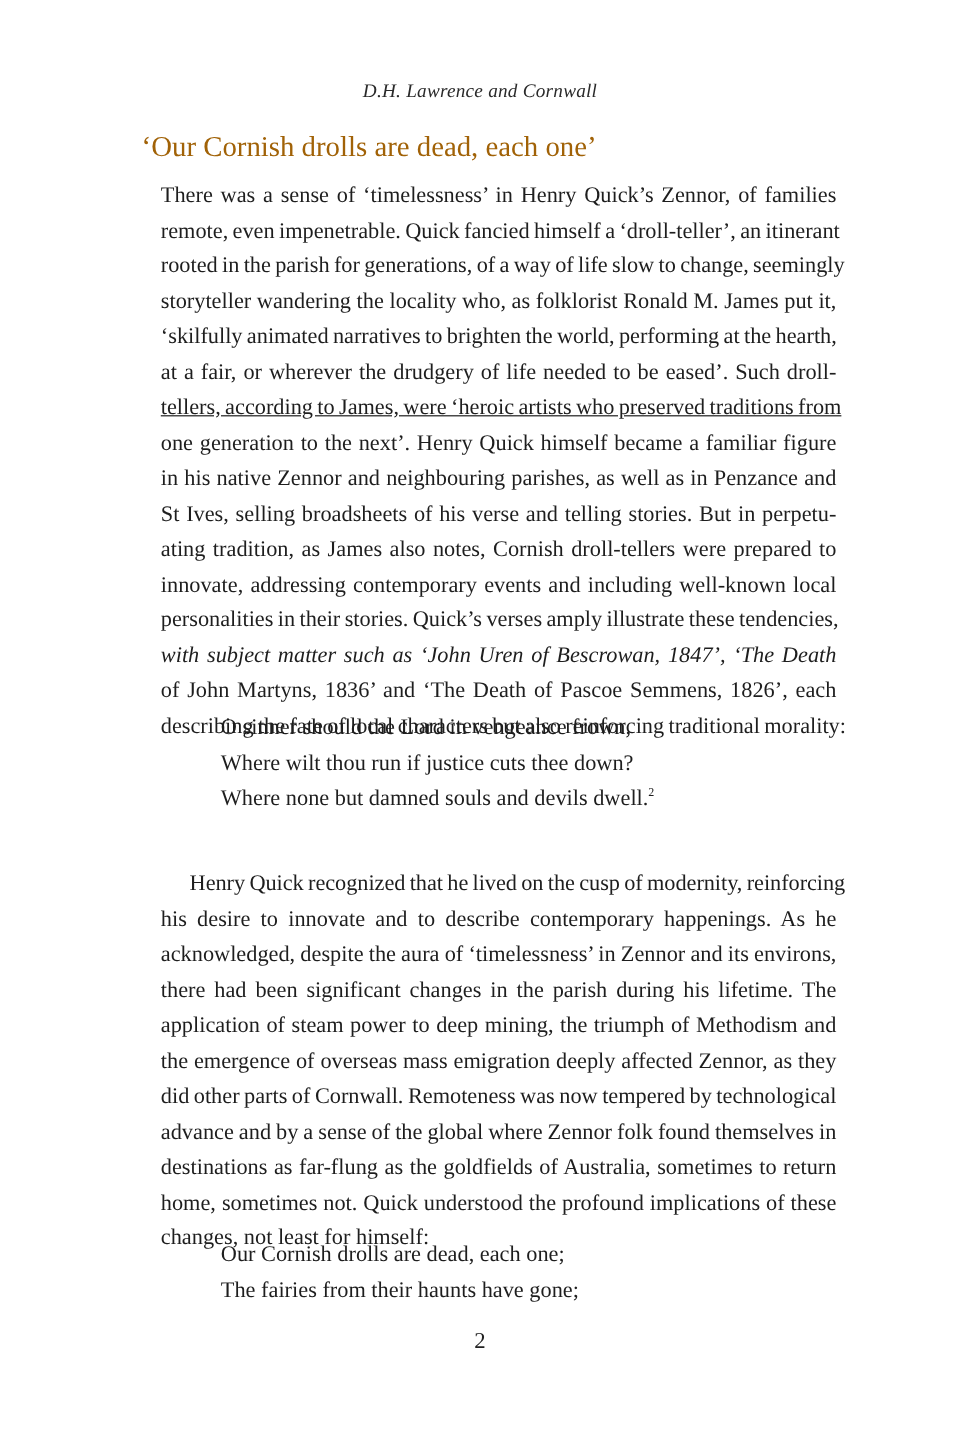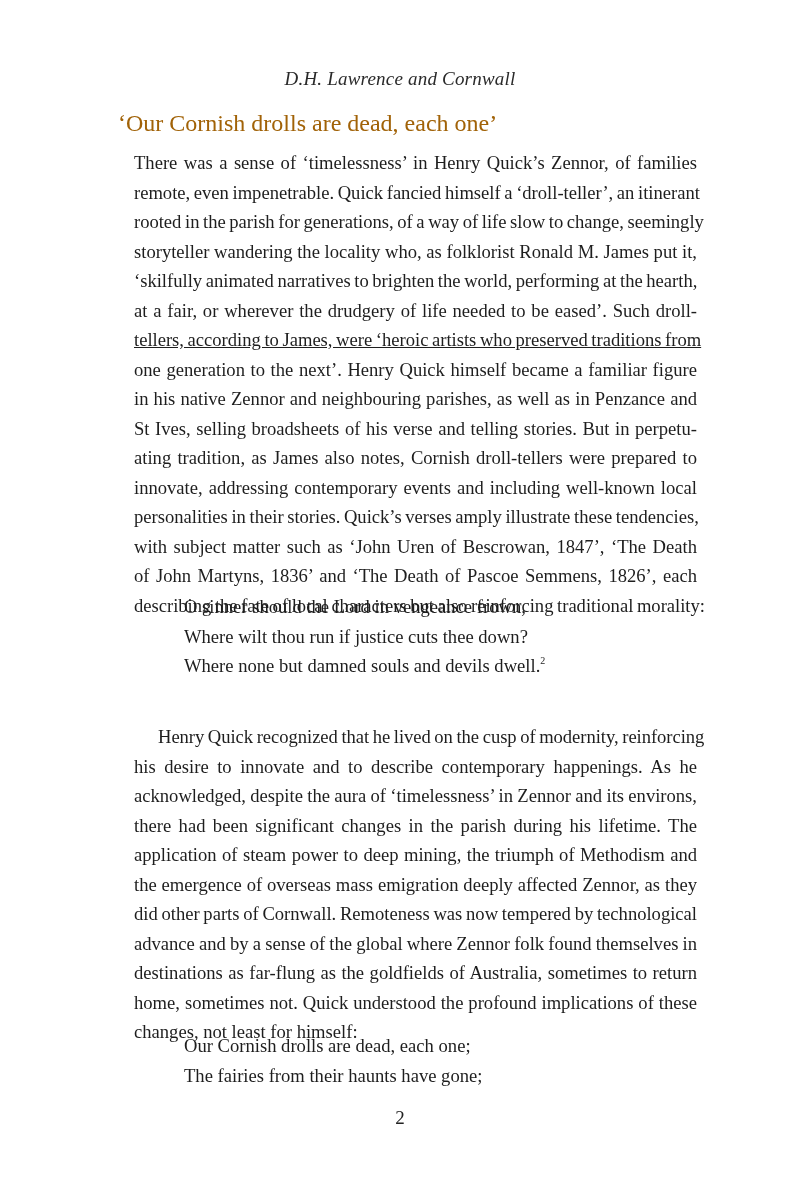--- a/index.html
+++ b/index.html
@@ -20,21 +20,21 @@
       left: 0; top: 0;
       width: 800px; height: 1200px;
     }
     .running-head {
       position: absolute;
       top: 68px;
       left: 0;
       width: 800px;
       text-align: center;
       font-style: italic;
-      font-size: 19px;
+      font-size: 16px;
       color: #2a2a2a;
       letter-spacing: 0.2px;
     }
     .section-title {
       position: absolute;
       top: 110px;
       left: 118px;
       font-size: 24px;
       font-weight: normal;
       margin: 0;
@@ -106,21 +106,21 @@
     <span class="line" style="display: block;">storyteller wandering the locality who, as folklorist Ronald M. James put it,</span>
     <span class="line" style="display: block; letter-spacing: -0.0105401px; word-spacing: -1px;">‘skilfully animated narratives to brighten the world, performing at the hearth,</span>
     <span class="line" style="display: block;">at a fair, or wherever the drudgery of life needed to be eased’. Such droll-</span>
     <span class="line" style="display: block; letter-spacing: -0.0142734px; word-spacing: -1px; text-decoration: underline;">tellers, according to James, were ‘heroic artists who preserved traditions from</span>
     <span class="line" style="display: block;">one generation to the next’. Henry Quick himself became a familiar figure</span>
     <span class="line" style="display: block;">in his native Zennor and neighbouring parishes, as well as in Penzance and</span>
     <span class="line" style="display: block;">St Ives, selling broadsheets of his verse and telling stories. But in perpetu-</span>
     <span class="line" style="display: block;">ating tradition, as James also notes, Cornish droll-tellers were prepared to</span>
     <span class="line" style="display: block;">innovate, addressing contemporary events and including well-known local</span>
     <span class="line" style="display: block; letter-spacing: -0.0114783px; word-spacing: -1px;">personalities in their stories. Quick’s verses amply illustrate these tendencies,</span>
-    <span class="line" style="display: block;">with subject matter such as ‘John Uren of Bescrowan, 1847’, ‘The Death</span>
+    <span class="line" style="display: block; font-style: italic;">with subject matter such as ‘John Uren of Bescrowan, 1847’, ‘The Death</span>
     <span class="line" style="display: block;">of John Martyns, 1836’ and ‘The Death of Pascoe Semmens, 1826’, each</span>
     <span class="line" style="display: block; letter-spacing: -0.0179553px; word-spacing: -1px;">describing the fate of local characters but also reinforcing traditional morality:</span>
   </div>
 
   <div class="verse verse1">
     <span class="vline">O sinner should the Lord in vengeance frown,</span>
     <span class="vline">Where wilt thou run if justice cuts thee down?</span>
     <span class="vline"><span>Where none but damned souls and devils dwell.</span><sup class="fn">2</sup></span>
   </div>
 

